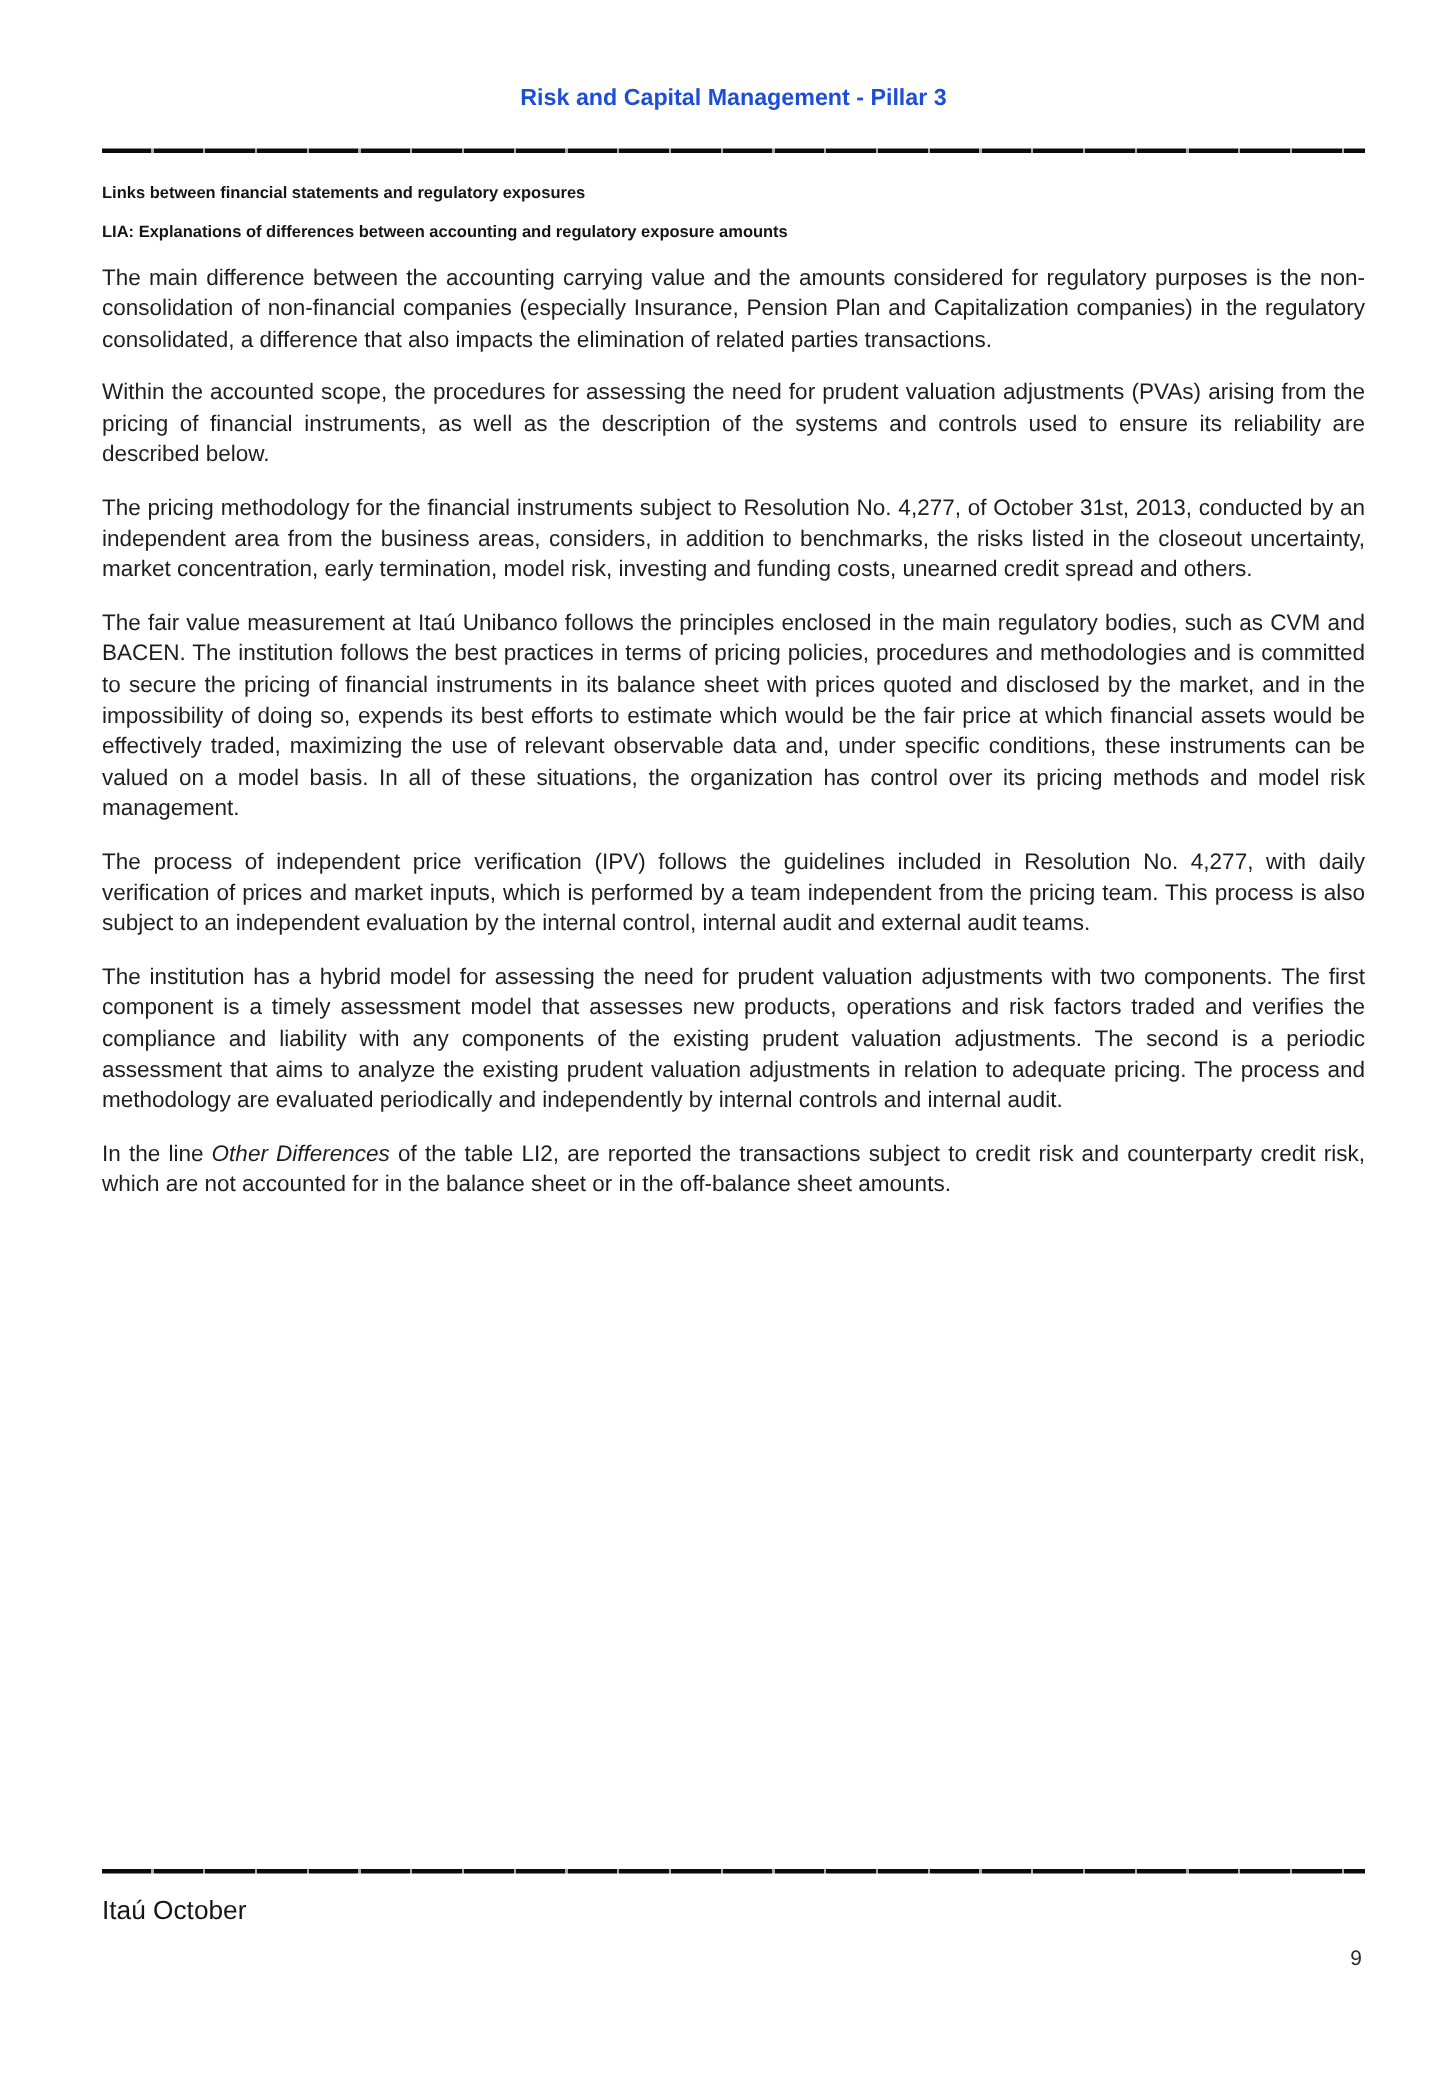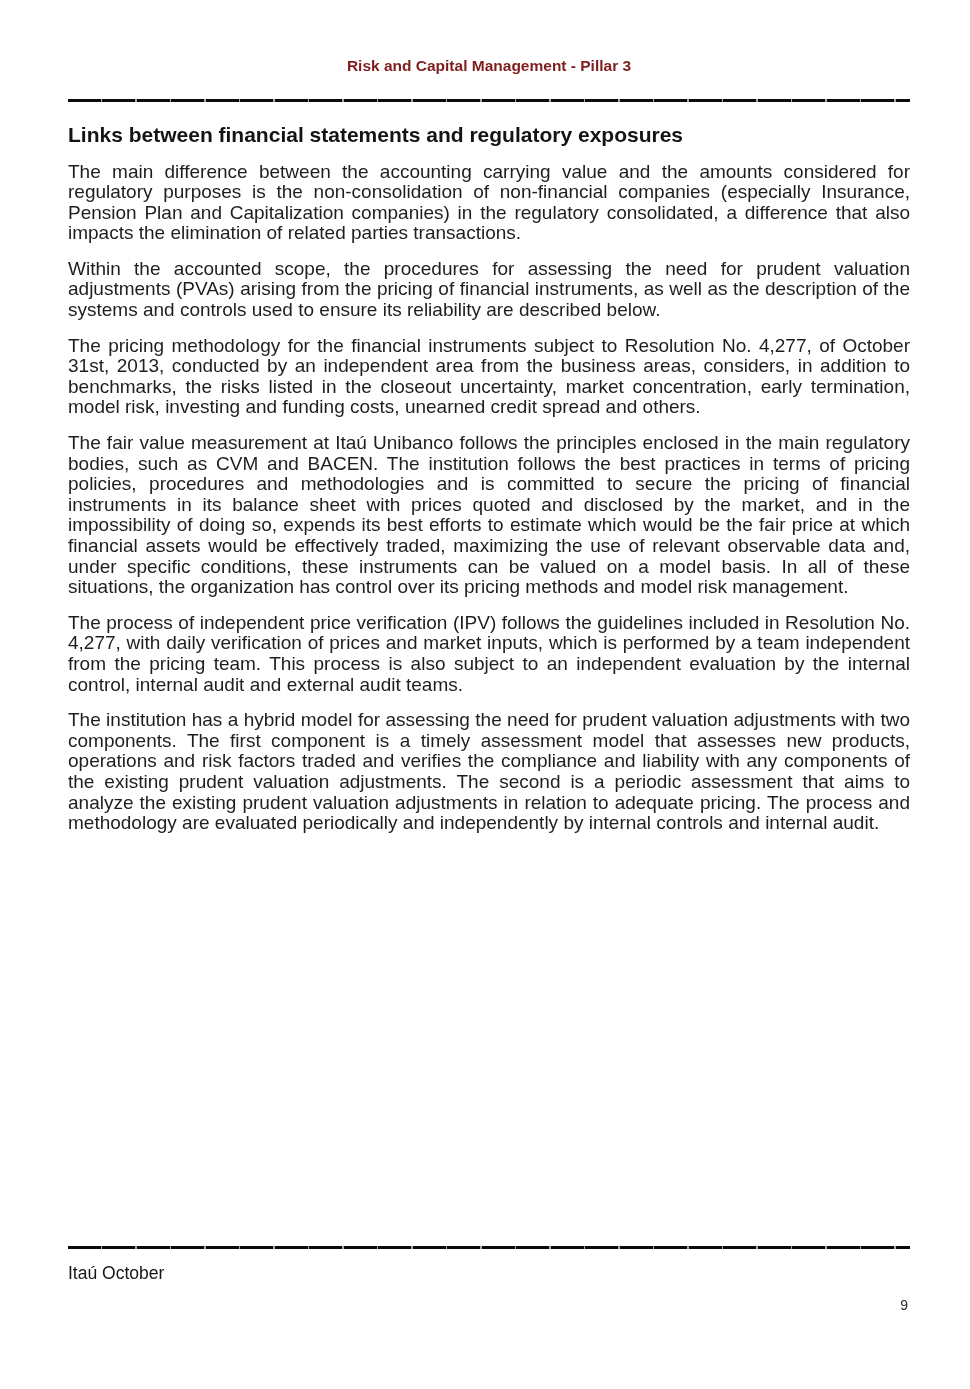--- a/index.html
+++ b/index.html
@@ -17,43 +17,43 @@
   .content {
     position: absolute;
     left: 68px;
     right: 60px;
     top: 57px;
   }
   .header-title {
     text-align: center;
     font-weight: bold;
     font-size: 15.5px;
-    color: #7f1d1d;
+    color: #1d4ed8;
   }
   .rule {
     height: 2.5px;
     background: repeating-linear-gradient(
       to right,
       #0b0b0b 0px,
       #0b0b0b 33px,
       rgba(11,11,11,0.35) 33px,
       rgba(11,11,11,0.35) 34.5px
     );
   }
   .rule-top { margin-top: 24px; }
   .section-heading {
     font-weight: bold;
-    font-size: 21px;
+    font-size: 11px;
     color: #141414;
     margin-top: 21px;
   }
   .section-heading + .section-heading { margin-top: 14px; }
   .body-paragraph {
     margin-top: 15px;
-    font-size: 19px;
+    font-size: 15px;
     line-height: 20.6px;
     text-align: justify;
     color: #1e1e1e;
   }
   .body-paragraph i { font-style: italic; }
   .footer-rule {
     position: absolute;
     left: 68px;
     right: 60px;
     top: 1246px;
@@ -77,33 +77,35 @@
 <body>
 
 <div class="page">
   <div class="content">
     <div class="header-title">Risk and Capital Management - Pillar 3</div>
 
     <div class="rule rule-top"></div>
 
     <div class="section-heading">Links between financial statements and regulatory exposures</div>
 
+    <div class="section-heading">LIA: Explanations of differences between accounting and regulatory exposure amounts</div>
 
     <p class="body-paragraph">The main difference between the accounting carrying value and the amounts considered for regulatory purposes is the non-consolidation of non-financial companies (especially Insurance, Pension Plan and Capitalization companies) in the regulatory consolidated, a difference that also impacts the elimination of related parties transactions.</p>
 
     <p class="body-paragraph">Within the accounted scope, the procedures for assessing the need for prudent valuation adjustments (PVAs) arising from the pricing of financial instruments, as well as the description of the systems and controls used to ensure its reliability are described below.</p>
 
     <p class="body-paragraph">The pricing methodology for the financial instruments subject to Resolution No. 4,277, of October 31st, 2013, conducted by an independent area from the business areas, considers, in addition to benchmarks, the risks listed in the closeout uncertainty, market concentration, early termination, model risk, investing and funding costs, unearned credit spread and others.</p>
 
     <p class="body-paragraph">The fair value measurement at Itaú Unibanco follows the principles enclosed in the main regulatory bodies, such as CVM and BACEN. The institution follows the best practices in terms of pricing policies, procedures and methodologies and is committed to secure the pricing of financial instruments in its balance sheet with prices quoted and disclosed by the market, and in the impossibility of doing so, expends its best efforts to estimate which would be the fair price at which financial assets would be effectively traded, maximizing the use of relevant observable data and, under specific conditions, these instruments can be valued on a model basis. In all of these situations, the organization has control over its pricing methods and model risk management.</p>
 
     <p class="body-paragraph">The process of independent price verification (IPV) follows the guidelines included in Resolution No. 4,277, with daily verification of prices and market inputs, which is performed by a team independent from the pricing team. This process is also subject to an independent evaluation by the internal control, internal audit and external audit teams.</p>
 
     <p class="body-paragraph">The institution has a hybrid model for assessing the need for prudent valuation adjustments with two components. The first component is a timely assessment model that assesses new products, operations and risk factors traded and verifies the compliance and liability with any components of the existing prudent valuation adjustments. The second is a periodic assessment that aims to analyze the existing prudent valuation adjustments in relation to adequate pricing. The process and methodology are evaluated periodically and independently by internal controls and internal audit.</p>
 
+    <p class="body-paragraph"><span>In the line </span><i>Other Differences</i><span> of the table LI2, are reported the transactions subject to credit risk and counterparty credit risk, which are not accounted for in the balance sheet or in the off-balance sheet amounts.</span></p>
   </div>
 
   <div class="rule footer-rule"></div>
 
   <div class="footer-brand">Itaú October</div>
 
   <div class="page-number">9</div>
 </div>
 
 </body></html>

